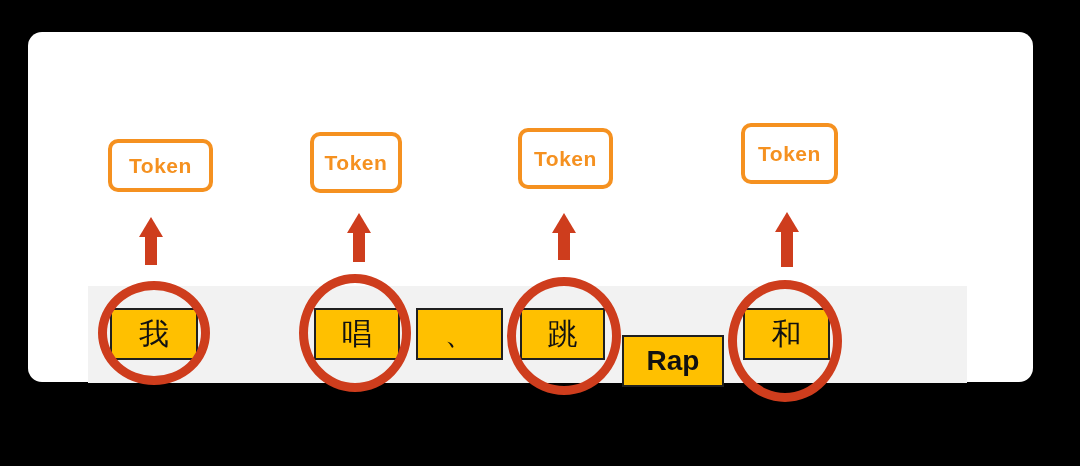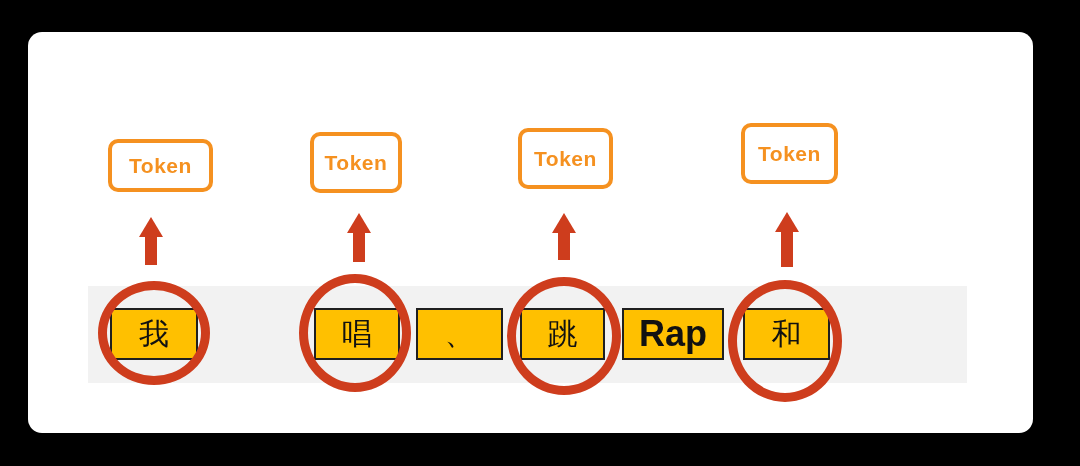--- a/index.html
+++ b/index.html
@@ -13,21 +13,21 @@
   html,body{margin:0;padding:0;}
   body{
     width:1080px;height:466px;
     background:#000;
     overflow:hidden;
     font-family:"Liberation Sans", sans-serif;
     position:relative;
   }
   .card{
     position:absolute;
-    left:28px;top:32px;width:1005px;height:401px;
+    left:28px;top:32px;width:1005px;height:350px;
     background:#ffffff;
     border-radius:14px;
   }
   
   .band{
     position:absolute;
     left:60px;top:254px;width:879px;height:97px;
     background:var(--band);
   }
   
@@ -36,21 +36,21 @@
     top:276px;height:52px;
     background:var(--gold);
     border:2px solid var(--cell-border);
     display:flex;align-items:center;justify-content:center;
     font-family:"Liberation Serif","DejaVu Serif",serif;
     font-size:30px;color:#111;
     line-height:1;
   }
   .cell.latin{
     font-family:"Liberation Sans","DejaVu Sans",sans-serif;
-    font-size:36px;font-weight:600;
+    font-size:28px;font-weight:600;margin-top:27px;
   }
   
   .token-box{
     position:absolute;
     background:#fff;
     border:4px solid var(--orange);
     border-radius:10px;
     display:flex;align-items:center;justify-content:center;
     color:var(--orange);
     font-weight:bold;font-size:21px;

